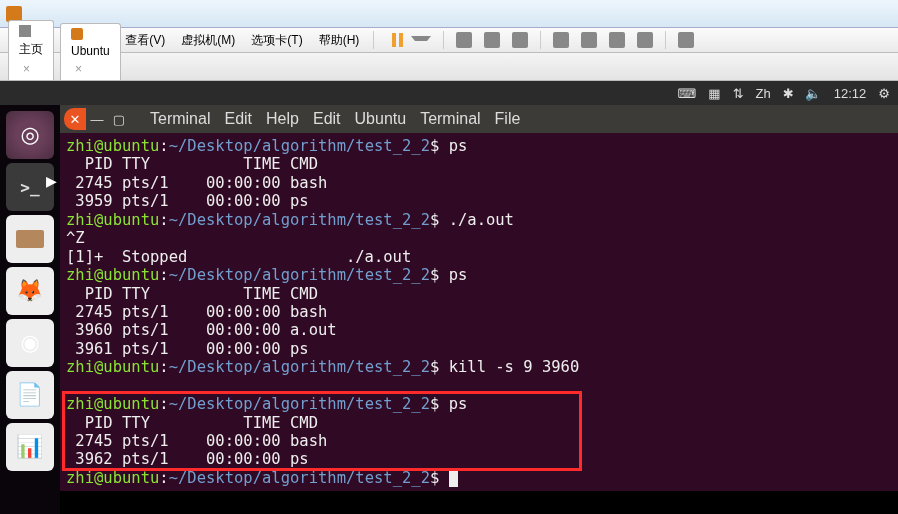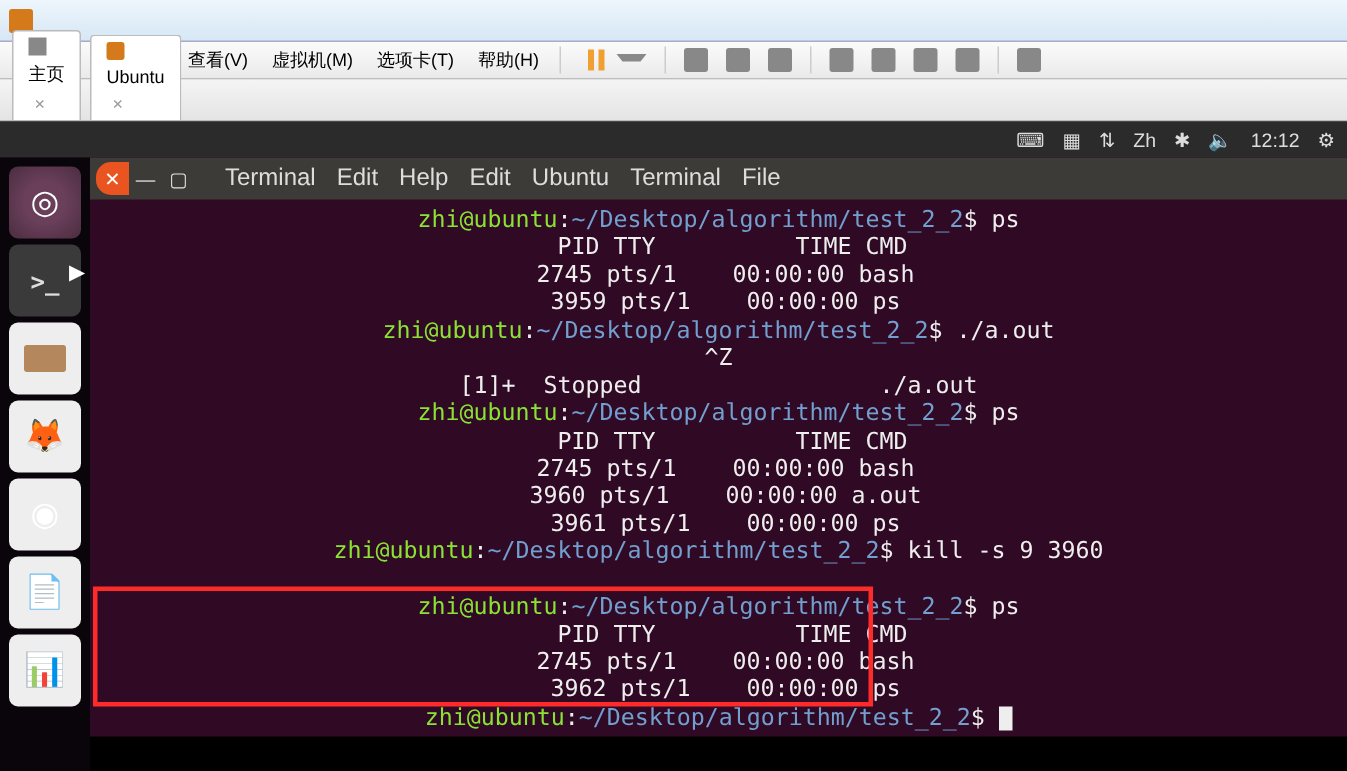--- a/index.html
+++ b/index.html
@@ -47,21 +47,21 @@
 .l-calc { background:#eee; color:#2a9d5e; }
 .arrow-marker { position:absolute; left:46px; top:68px; color:#fff; font-size:14px; z-index:20; }
 
 
 .termwin { position:absolute; left:60px; top:0; right:0; background:#300a24; }
 .termwin-top { height:28px; background:#3c3b37; display:flex; align-items:center; }
 .win-btns { display:flex; gap:0; margin-left:4px; }
 .win-btn { width:22px; height:22px; display:flex; align-items:center; justify-content:center; font-size:13px; color:#ddd; }
 .win-btn.close { background:#e95420; color:#fff; border-radius:10px 0 0 10px; }
 .term-menus { display:flex; gap:14px; margin-left:20px; color:#ddd; font-size:16px; }
-.term-body { font:15.5px/1.19 "DejaVu Sans Mono","Ubuntu Mono",monospace; color:#eee; padding:4px 6px; white-space:pre; position:relative;text-align:center; }
+.term-body { font:15.5px/1.19 "DejaVu Sans Mono","Ubuntu Mono",monospace; color:#eee; padding:4px 6px; white-space:pre; position:relative; }
 .prompt-user { color:#8ae234; }
 .prompt-path { color:#729fcf; }
 .term-body .hl-box { position:absolute; border:3px solid #ff2a2a; pointer-events:none; }
 .cursor { display:inline-block; width:9px; height:16px; background:#eee; vertical-align:text-bottom; }
 </style>
 </head>
 <body>
 
 <div class="win-titlebar">
   <div class="app-icon"></div>

